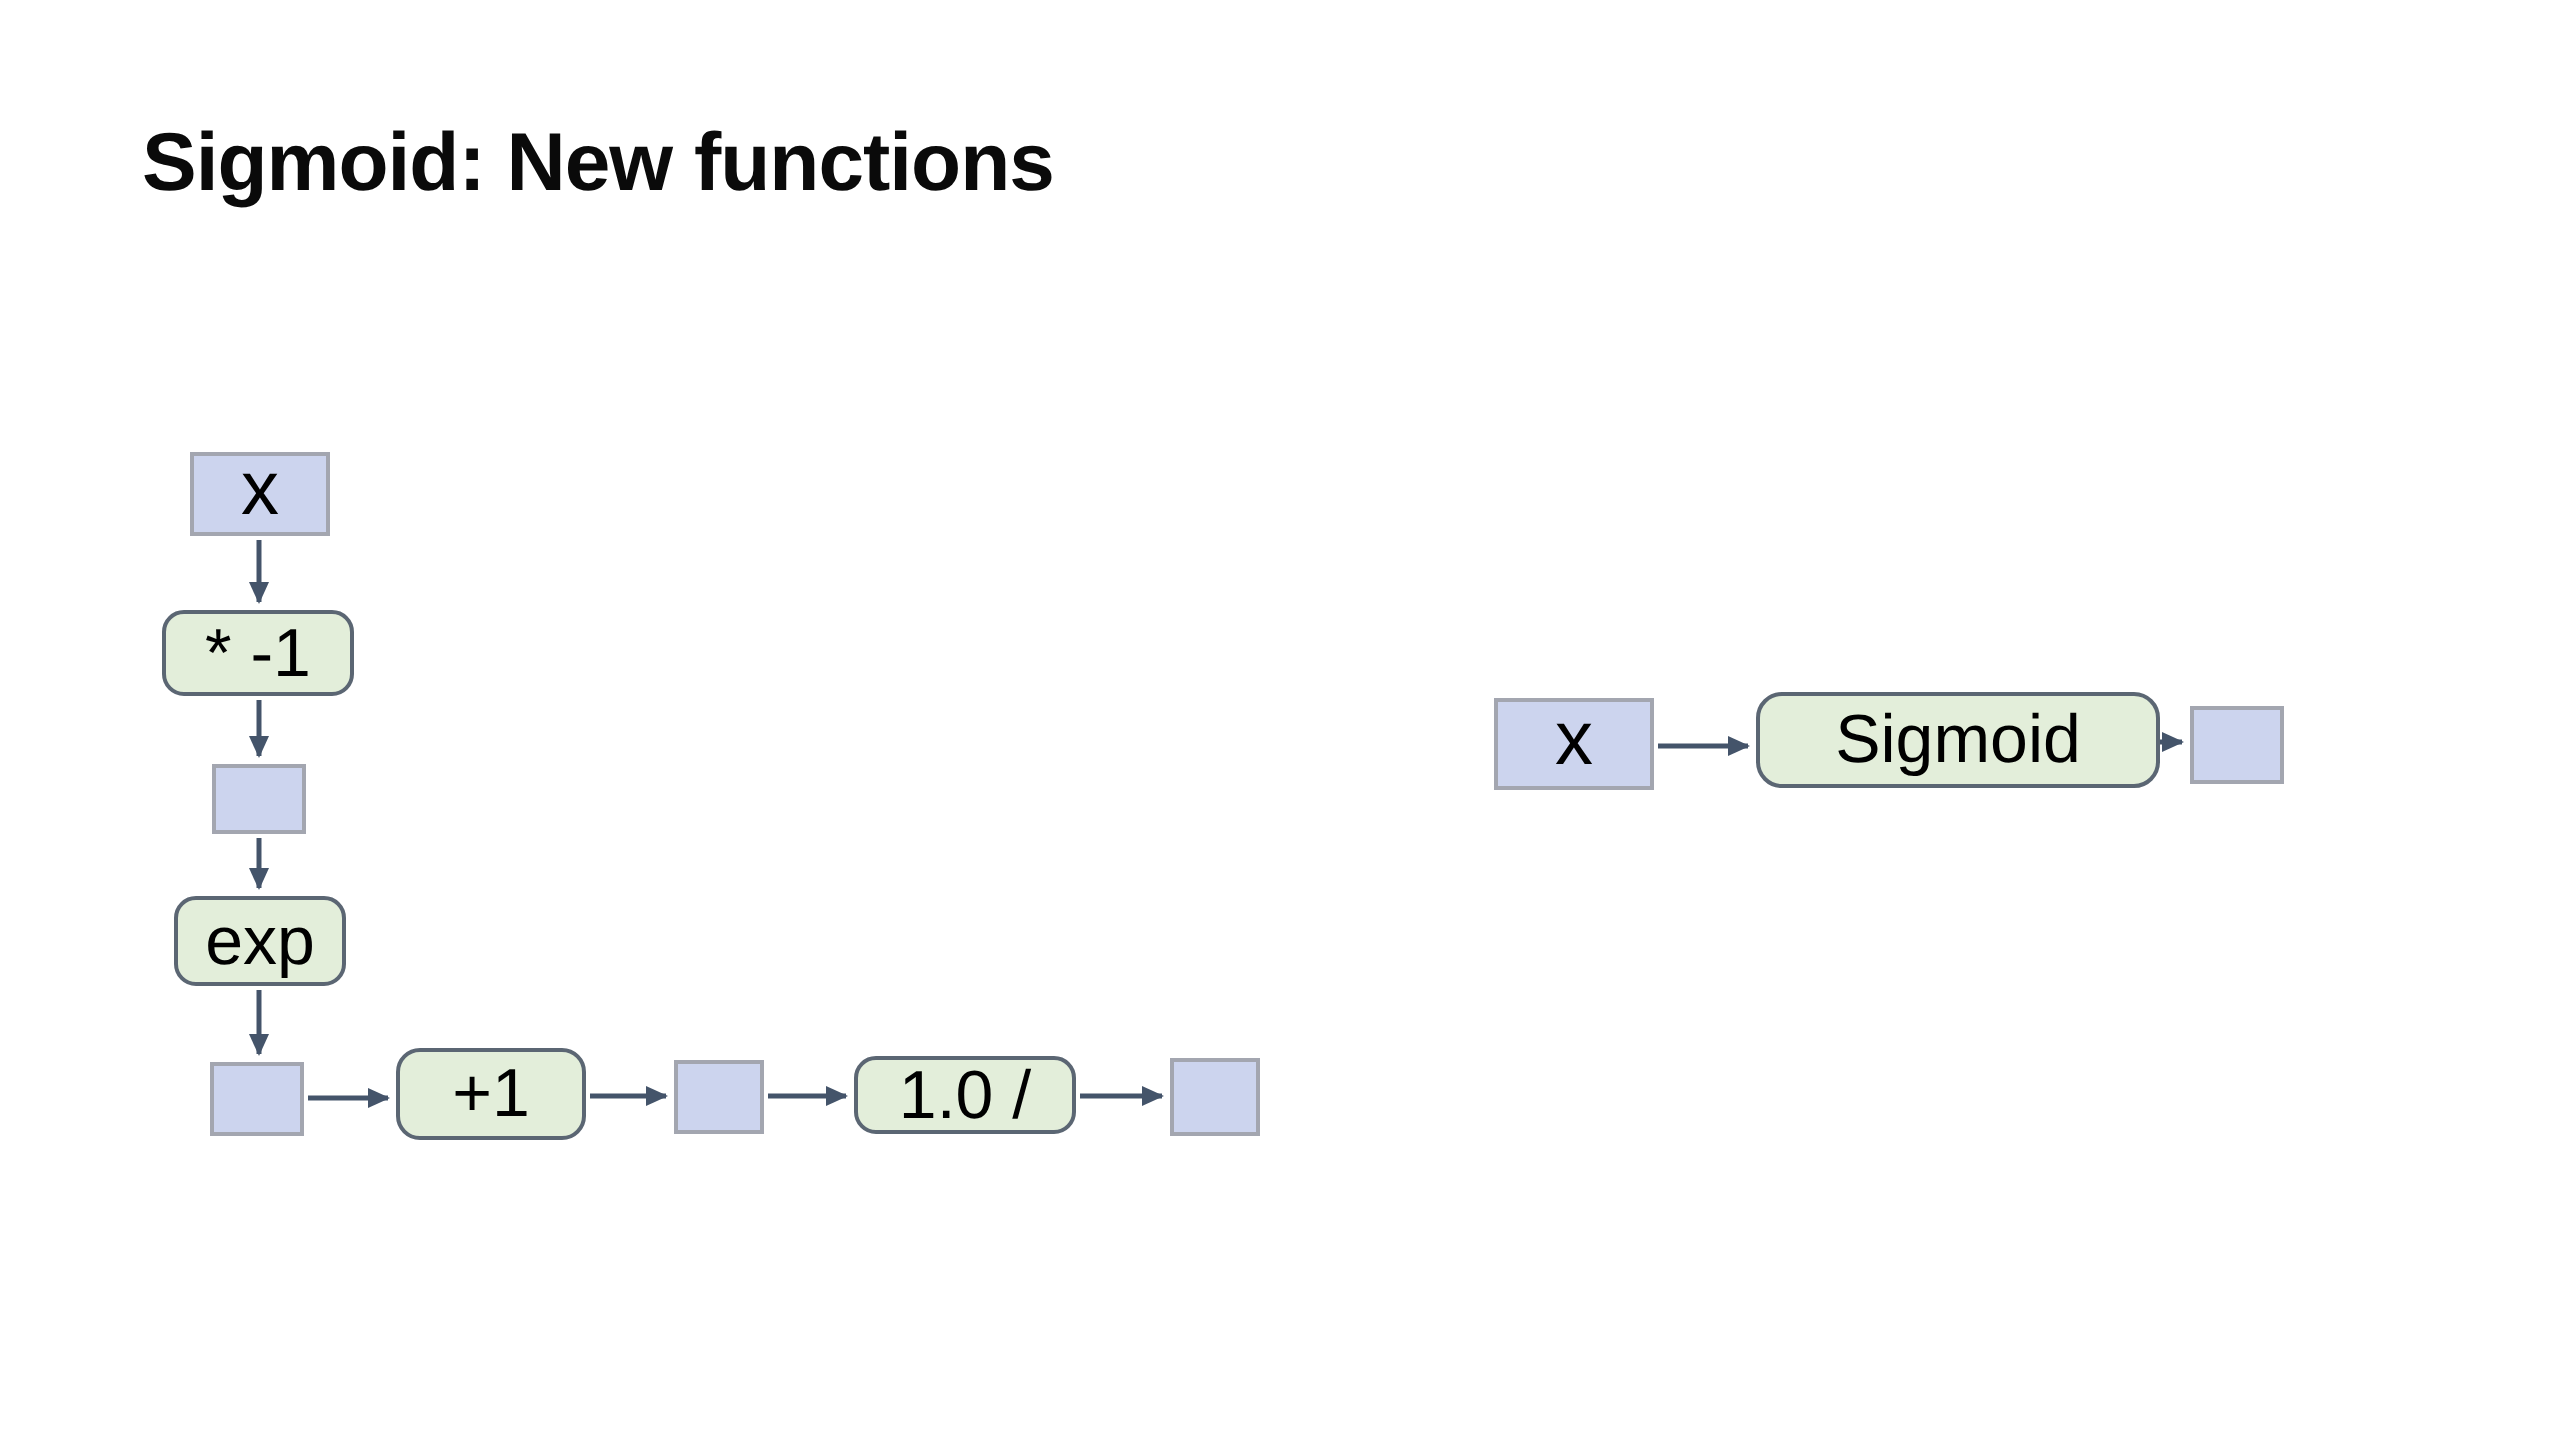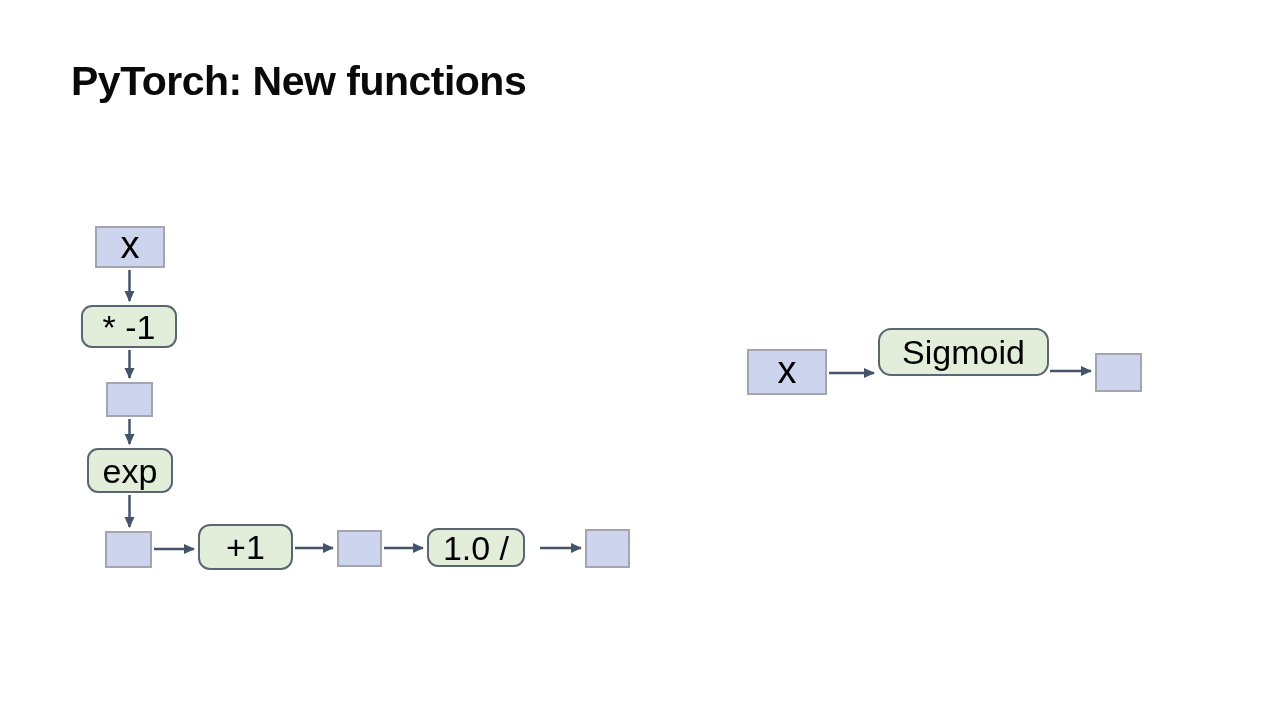--- a/index.html
+++ b/index.html
@@ -62,21 +62,21 @@
     border-radius: 11px;
     font-size: 34px;
   }
   .tensor .label { padding-bottom: 4px; }
 </style>
 </head>
 <body>
 
 <div class="slide">
 
-  <h1 class="title">PyTorch: New functions</h1>
+  <h1 class="title">Sigmoid: New functions</h1>
 
   <svg class="edges" viewBox="0 0 1280 720" xmlns="http://www.w3.org/2000/svg">
     <defs>
       <marker id="ah" markerUnits="userSpaceOnUse" markerWidth="13" markerHeight="12" refX="10" refY="5" orient="auto">
         <path class="arrowhead-path" d="M0,0 L11,5 L0,10 Z"></path>
       </marker>
     </defs>
     <line x1="129.5" y1="270" x2="129.5" y2="301" marker-end="url(#ah)"></line>
     <line x1="129.5" y1="350" x2="129.5" y2="378" marker-end="url(#ah)"></line>
     <line x1="129.5" y1="419" x2="129.5" y2="444" marker-end="url(#ah)"></line>
@@ -110,33 +110,33 @@
   </div>
 
   <div class="node op" style="left:198px; top:524px; width:95px; height:46px; border-radius:12px;">
     <span class="label">+1</span>
   </div>
 
   <div class="node tensor" style="left:337px; top:530px; width:45px; height:37px;">
     <span class="label"></span>
   </div>
 
-  <div class="node op" style="left:427px; top:528px; width:98px; height:39px;">
+  <div class="node op" style="left:427px; top:528px; width:111px; height:39px;">
     <span class="label">1.0 /</span>
   </div>
 
   <div class="node tensor" style="left:585px; top:529px; width:45px; height:39px;">
     <span class="label"></span>
   </div>
 
   <div class="node tensor" style="left:747px; top:349px; width:80px; height:46px;">
     <span class="label">x</span>
   </div>
 
-  <div class="node op" style="left:878px; top:328px; width:171px; height:48px; border-radius:13px;">
+  <div class="node op" style="left:878px; top:346px; width:202px; height:48px; border-radius:13px;">
     <span class="label">Sigmoid</span>
   </div>
 
   <div class="node tensor" style="left:1095px; top:353px; width:47px; height:39px;">
     <span class="label"></span>
   </div>
 
 </div>
 
 </body></html>

